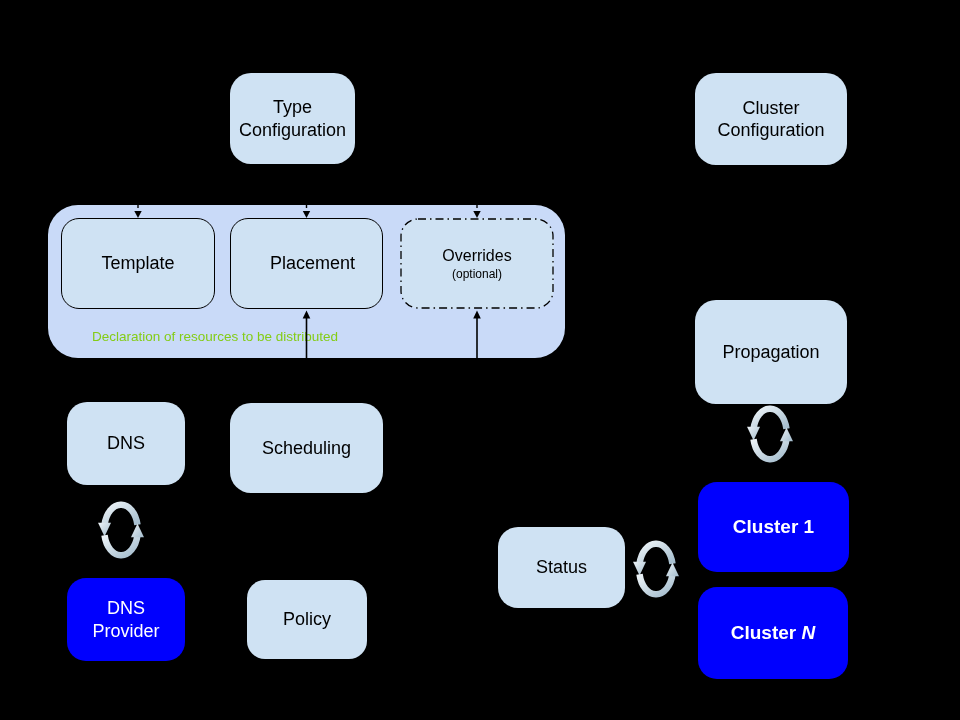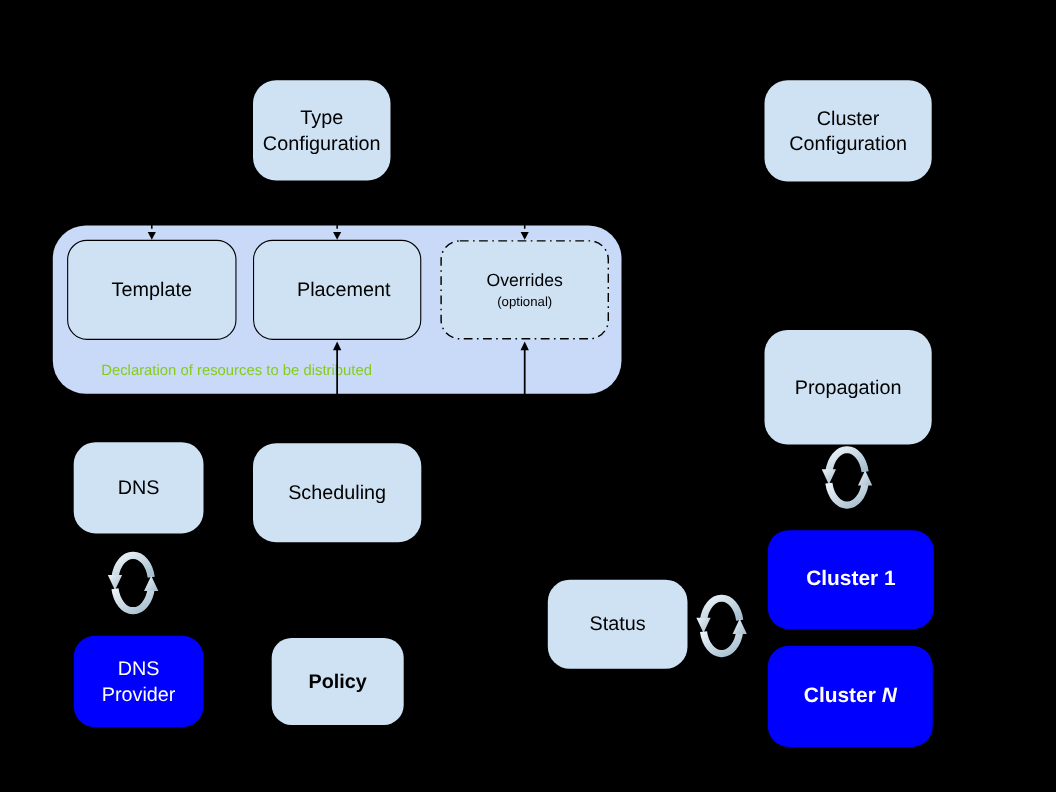--- a/index.html
+++ b/index.html
@@ -29,21 +29,21 @@
   #template  { left:61px;  top:218px; width:154px; height:91px; }
   #placement { left:230px; top:218px; width:153px; height:91px;padding-left:12px; }
   #overrides { left:400px; top:218px; width:154px; height:91px; border:none; position:absolute; }
   #overrides .lbl { font-size:16px; }
   #overrides .sub { font-size:12px; margin-top:1px; }
   .dashdot-border { position:absolute; left:0; top:0; width:100%; height:100%; pointer-events:none; }
 
   #dns          { left:67px;  top:402px; width:118px; height:83px; border-radius:20px; }
   #scheduling   { left:230px; top:403px; width:153px; height:90px;align-items:center; }
   #dns-provider { left:67px;  top:578px; width:118px; height:83px; }
-  #policy       { left:247px; top:580px; width:120px; height:79px; border-radius:18px;font-weight:bold; }
+  #policy       { left:247px; top:580px; width:120px; height:79px; border-radius:18px; }
   #propagation  { left:695px; top:300px; width:152px; height:104px; }
   #status       { left:498px; top:527px; width:127px; height:81px; border-radius:20px; }
   #cluster-1    { left:698px; top:482px; width:151px; height:90px; }
   #cluster-n    { left:698px; top:587px; width:150px; height:92px; }
   #cluster-n i  { font-style:italic; }
 
   .sync { position:absolute; width:52px; height:74px; }
   #sync-dns    { left:95px;  top:493px; }
   #sync-prop   { left:744px; top:397px; }
   #sync-status { left:630px; top:532px; }

